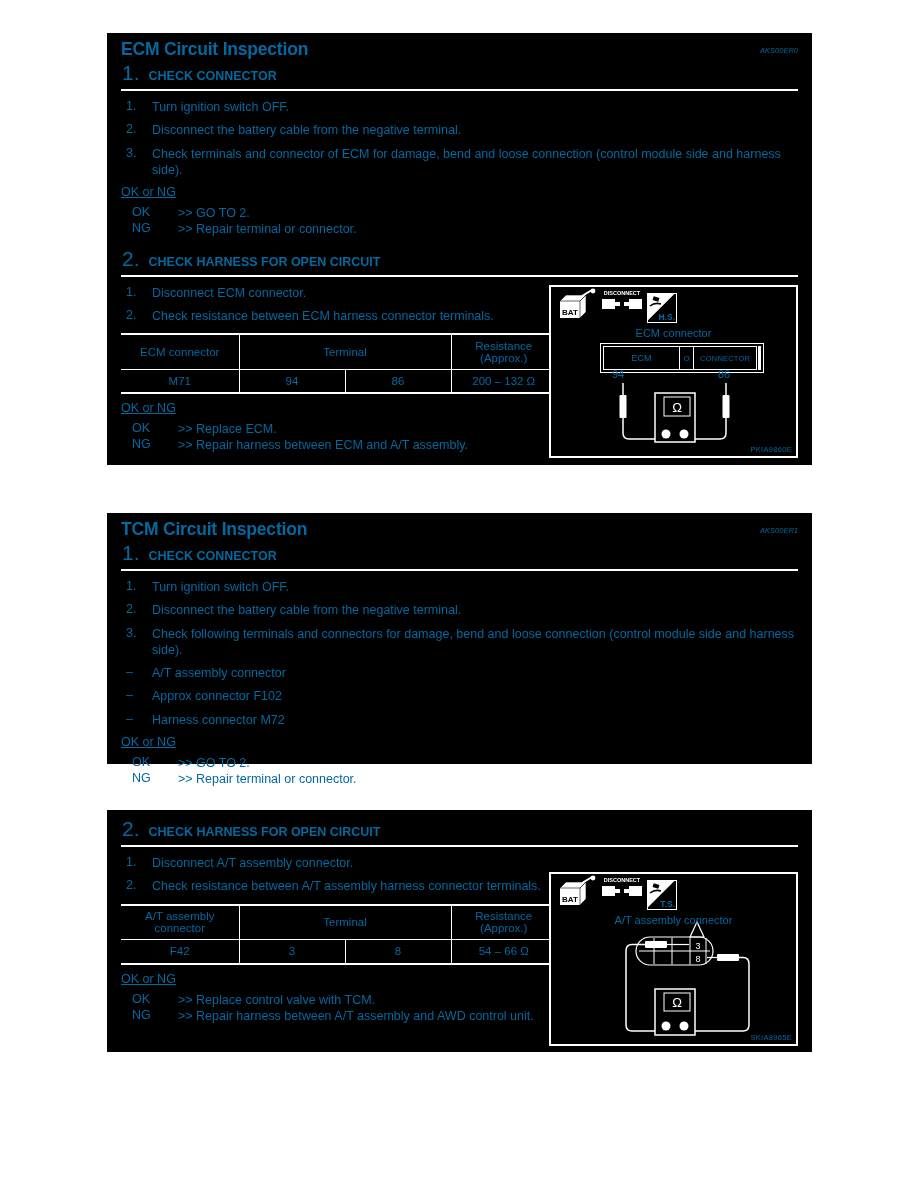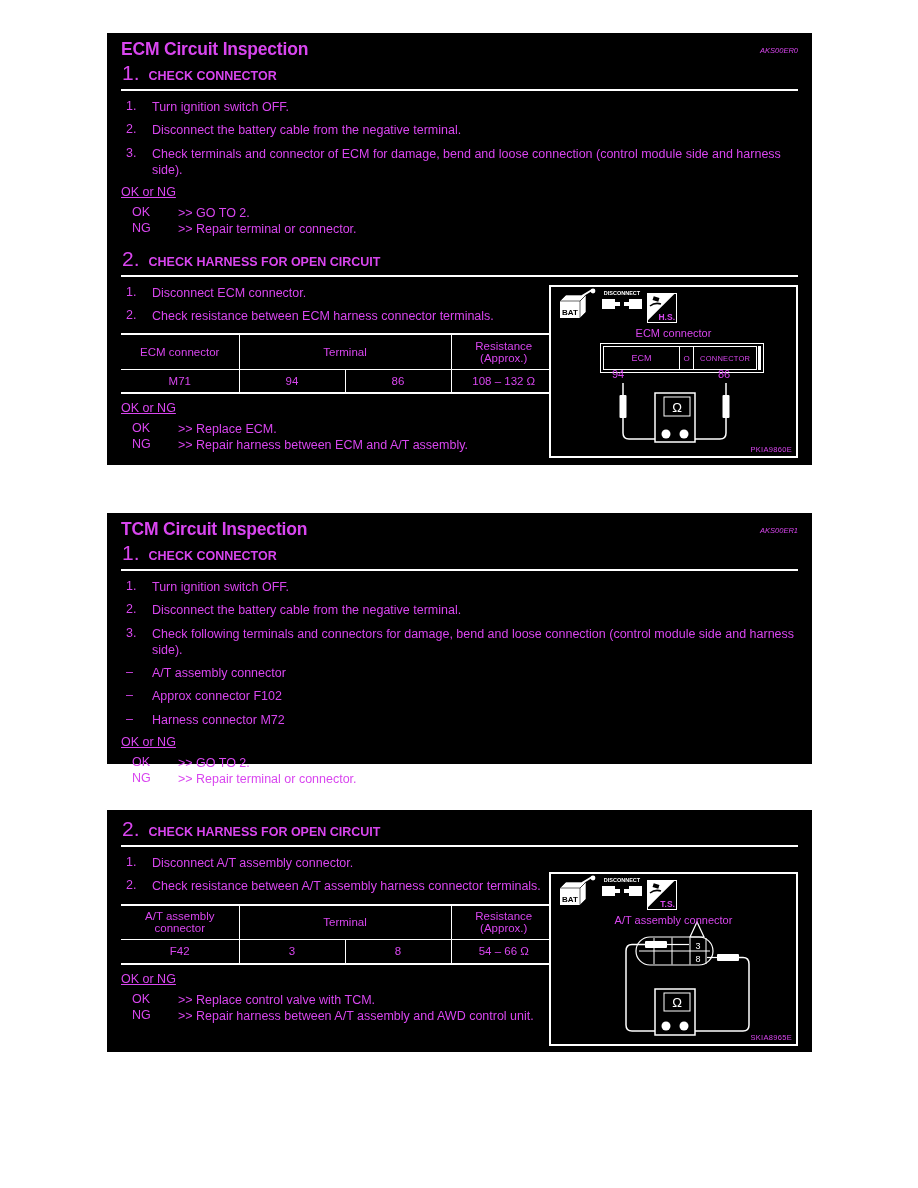--- a/index.html
+++ b/index.html
@@ -1,20 +1,20 @@
 <!DOCTYPE html>
 <html><head>
 <meta charset="utf-8">
 <style>
   * { margin:0; padding:0; box-sizing:border-box; }
   html,body { width:918px; height:1188px; background:#fff;
               font-family:"Liberation Sans","DejaVu Sans",sans-serif; }
   .page { position:relative; width:918px; height:1188px; overflow:hidden; }
 
-  .panel { position:absolute; left:107px; width:705px; background:#000; color:#d946ef;
+  .panel { position:absolute; left:107px; width:705px; background:#000; color:#0369a1;
            padding:6px 14px; font-size:12.5px; }
   #panel-ecm { top:33px;  height:432px; }
   #panel-tcm { top:513px; height:251px; }
   #panel-at  { top:810px; height:242px; }
 
   .title-row { display:flex; justify-content:space-between; align-items:flex-start; }
   .panel-title { font-size:17.5px; font-weight:bold; letter-spacing:-0.2px; }
   .doc-code { font-size:7.5px; font-style:italic; margin-top:7px; }
 
   .step-head { display:flex; align-items:baseline; margin-top:1px; }
@@ -137,21 +137,21 @@
         <tbody>
             <tr>
           <th>ECM connector</th>
           <th colspan="2">Terminal</th>
           <th>Resistance (Approx.)</th>
         </tr>
         <tr>
           <td>M71</td>
           <td>94</td>
           <td>86</td>
-          <td>108 – 132 Ω</td>
+          <td>200 – 132 Ω</td>
         </tr>
       </tbody>
         </table>
 
       <div class="okng">OK or NG</div>
       <div class="res">
         <span class="res-k">OK</span>
         <span class="res-v">&gt;&gt; Replace ECM.</span>
       </div>
       <div class="res">

